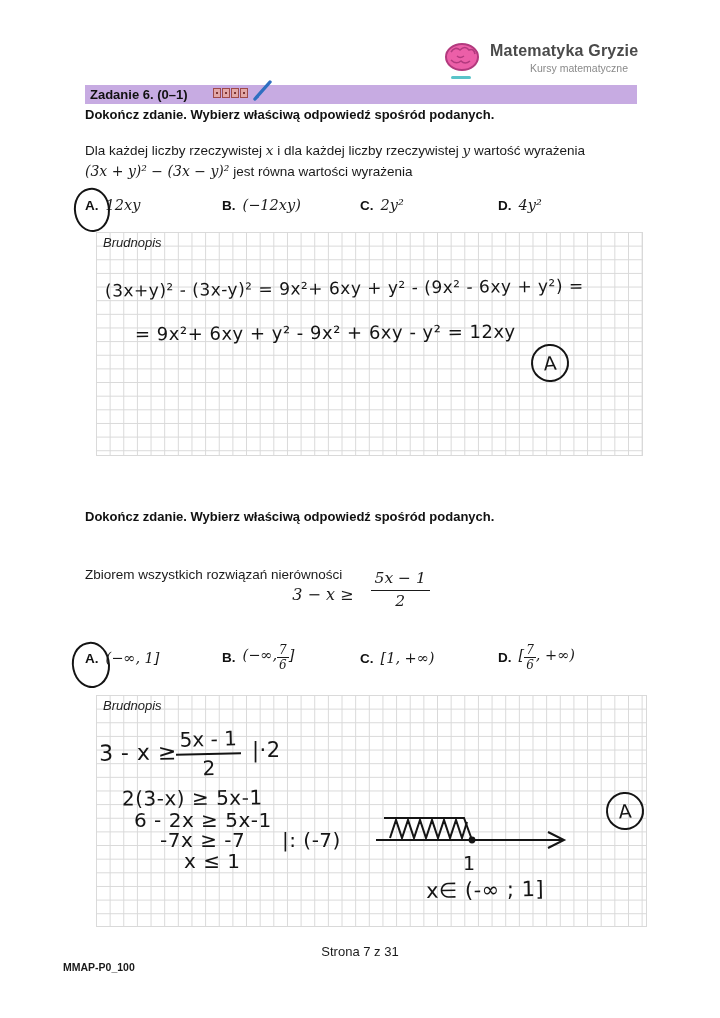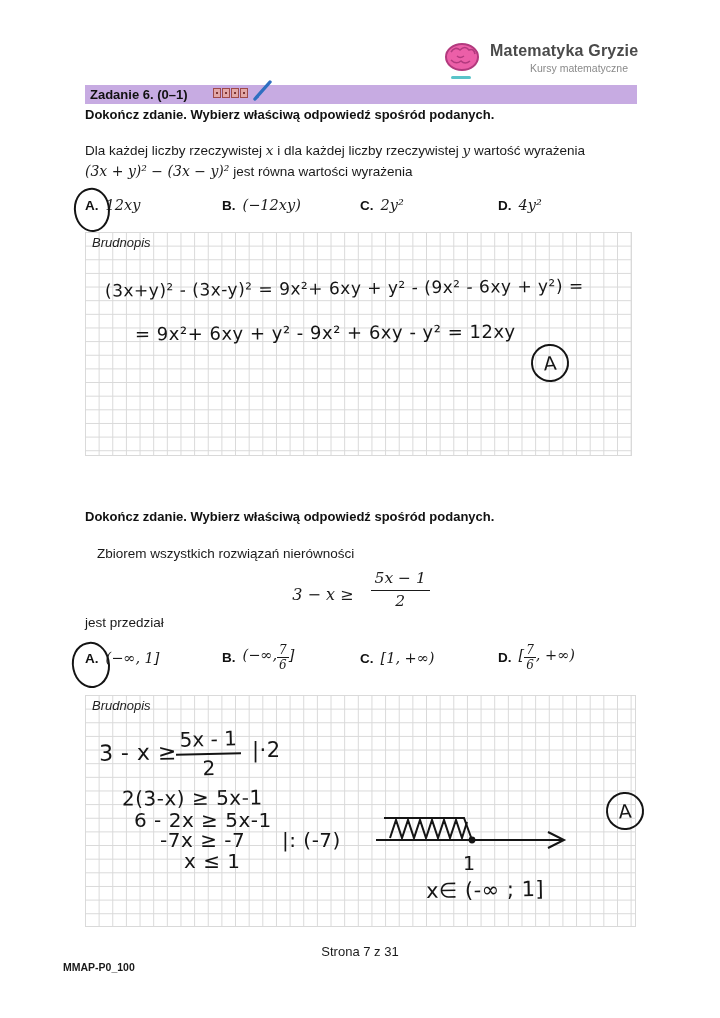--- a/index.html
+++ b/index.html
@@ -42,21 +42,21 @@
   .formula{position:absolute;left:85px;width:552px;text-align:center;font-family:"DejaVu Serif", serif;font-style:italic;}
   .formula .lhs{font-size:16px;vertical-align:6px;}
   .bigfrac{display:inline-block;text-align:center;margin-left:12px;line-height:1.15;}
   .bigfrac .num{display:block;font-size:15.5px;border-bottom:1.3px solid #1a1a1a;padding:0 4px 2px;}
   .bigfrac .den{display:block;font-size:15.5px;padding-top:2px;}
 
   
   .gridpad{position:absolute;background-color:#ffffff;
      background-image:linear-gradient(to right,#d9d9d9 1px,transparent 1px),
                       linear-gradient(to bottom,#d9d9d9 1px,transparent 1px);
-     background-size:13.65px 13.65px;border-right:1px solid #d9d9d9;border-bottom:1px solid #d9d9d9;}
+     background-size:13.65px 13.65px;border-right:1px solid #d9d9d9;border-bottom:1px solid #d9d9d9;margin-left:11px;}
   .grid-label{position:absolute;left:7px;top:3px;font-style:italic;font-size:13px;color:#222;}
 
   
   .hw{position:absolute;font-family:"DejaVu Sans", sans-serif;color:#151515;white-space:nowrap;letter-spacing:.5px;}
   .hwfrac{position:absolute;text-align:center;font-family:"DejaVu Sans", sans-serif;color:#151515;}
   .hwfrac .num{display:block;border-bottom:2px solid #151515;padding:0 4px 2px;}
   .hwfrac .den{display:block;padding-top:1px;}
   .answer-circle{position:absolute;width:34px;height:34px;border:2.2px solid #141414;border-radius:50%;
      text-align:center;line-height:34px;font-size:19px;font-family:"DejaVu Sans", sans-serif;color:#151515;transform:rotate(-4deg);}
 
@@ -132,31 +132,30 @@
 
   <div class="gridpad" style="left:85px;top:232px;width:546px;height:223px;">
     <span class="grid-label">Brudnopis</span>
   </div>
   <div class="hw" style="left:105px;top:278px;font-size:17px;transform:rotate(-.6deg);">(3x+y)² - (3x-y)²  =  9x²+ 6xy + y² - (9x² - 6xy + y²) =</div>
   <div class="hw" style="left:135px;top:322px;font-size:18px;transform:rotate(-.4deg);">= 9x²+ 6xy + y² - 9x² + 6xy - y²  =  12xy</div>
   <div class="answer-circle" style="left:531px;top:344px;">A</div>
 
   <div class="instruction" style="top:509px;">Dokończ zdanie. Wybierz właściwą odpowiedź spośród podanych.</div>
 
-  <div class="para" style="top:543px;margin-left:12px;">Zbiorem wszystkich rozwiązań nierówności</div>
+  <div class="para" style="top:564px;">Zbiorem wszystkich rozwiązań nierówności</div>
 
   <div class="formula" style="top:570px;">
     <span class="lhs">3 − x ≥</span>
     <span class="bigfrac">
       <span class="num">5x − 1</span>
       <span class="den">2</span>
     </span>
   </div>
 
-  <div class="para" style="top:612px;">jest przedział</div>
 
   <div class="opt" style="left:85px;top:650px;">
     <span class="opt-letter">A.</span>
     <span class="opt-val">(−∞, 1]</span>
   </div>
   <div class="opt" style="left:222px;top:644px;">
     <span class="opt-letter">B.</span>
     <span class="opt-val"><span>(−∞,</span><span class="frac"><span class="num">7</span><span class="den">6</span></span><span>]</span></span>
   </div>
   <div class="opt" style="left:360px;top:650px;">

